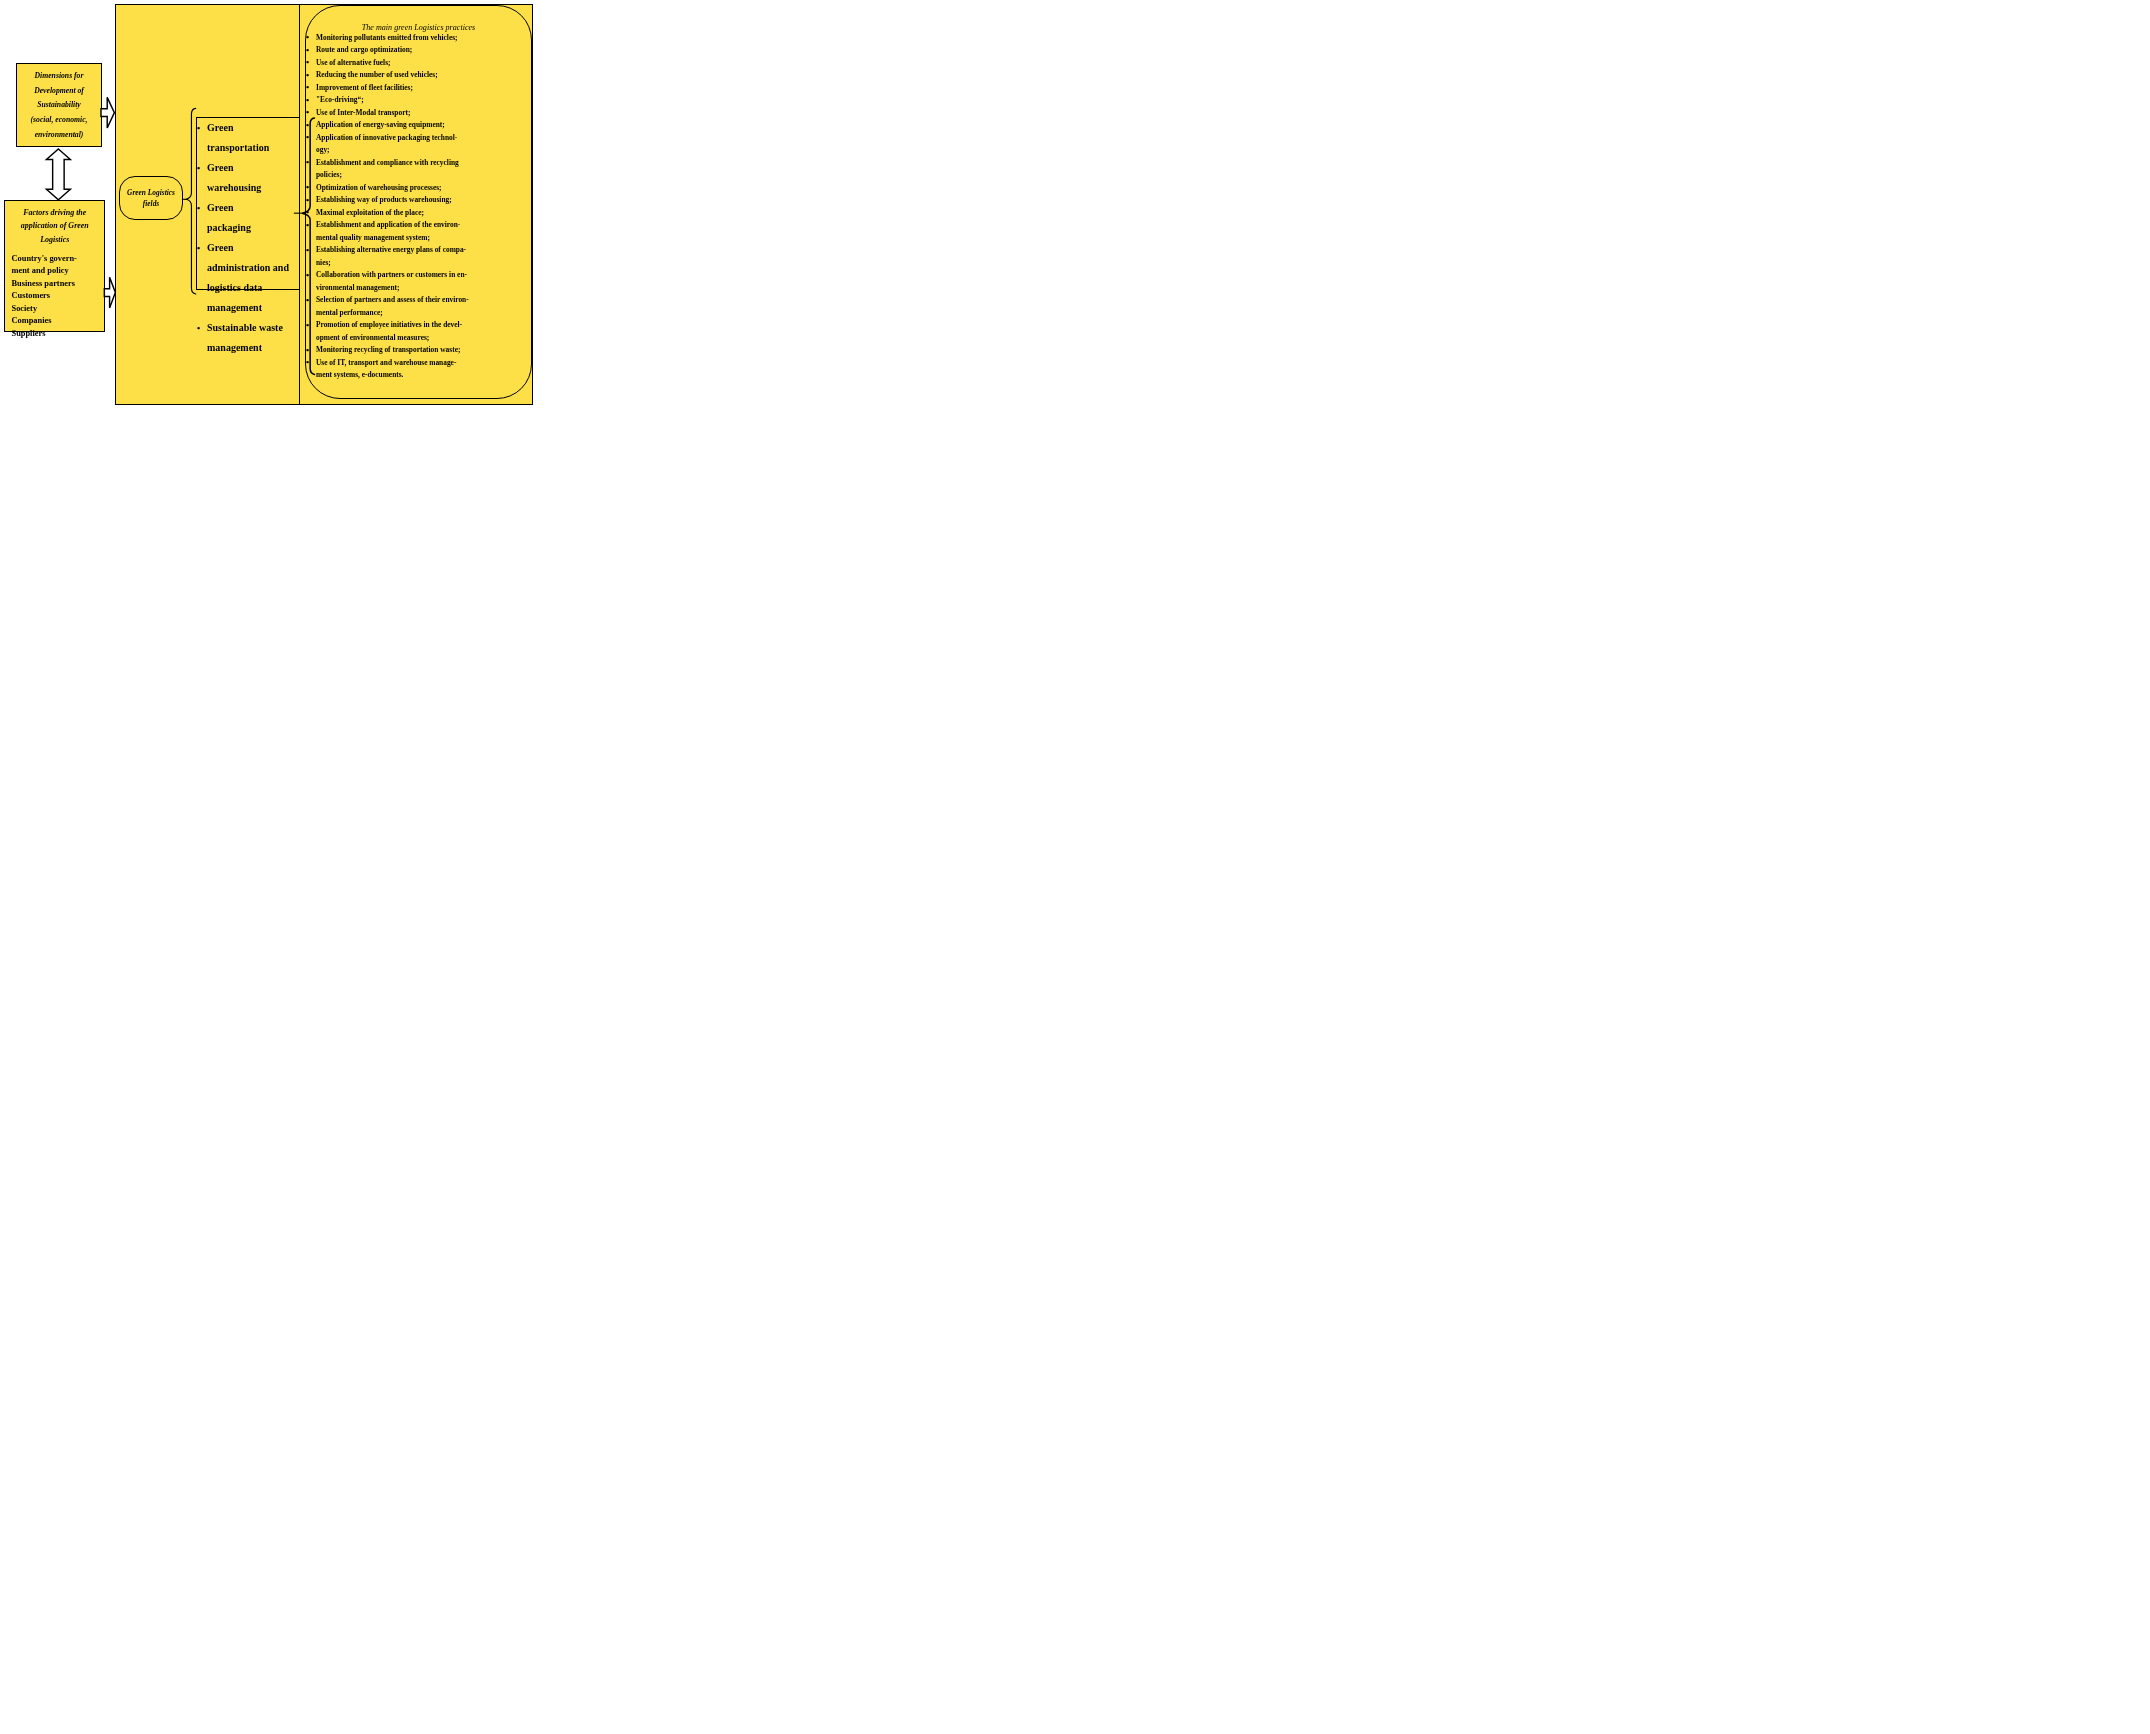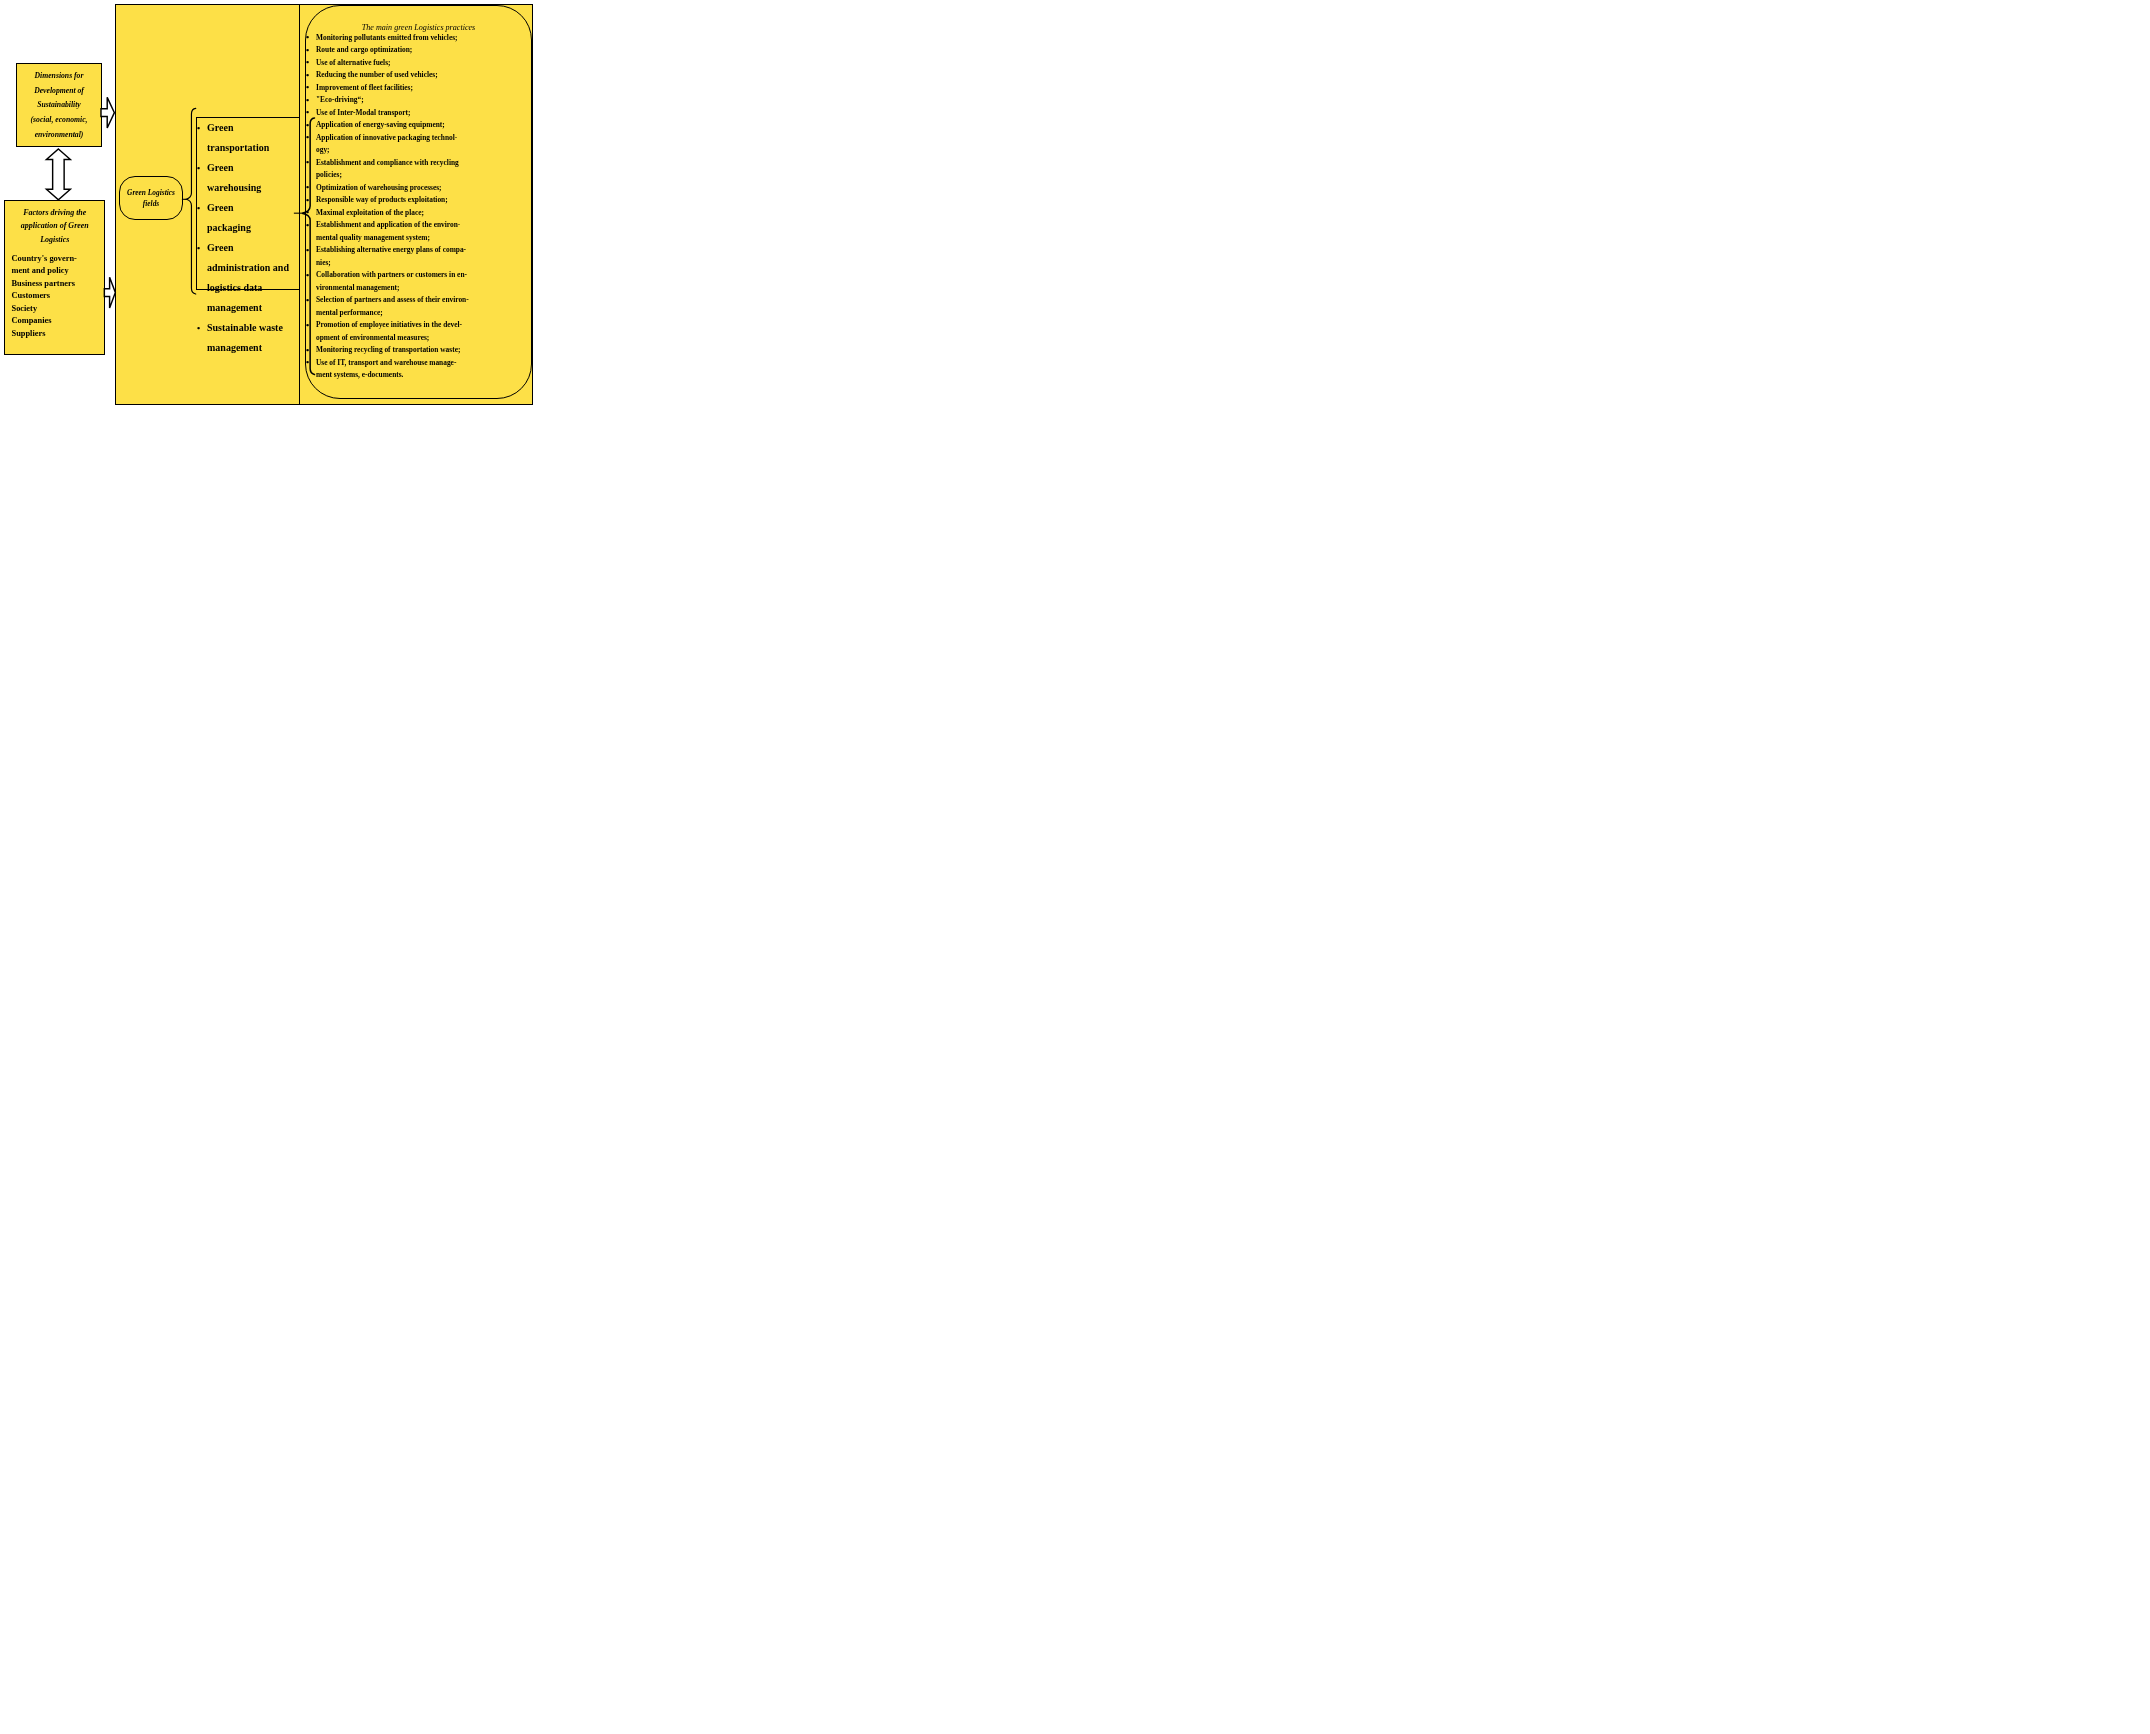--- a/index.html
+++ b/index.html
@@ -11,21 +11,21 @@
   .box { position:absolute; box-sizing:border-box; border:1.4px solid #000; background:#fde047; }
   .pre { white-space:pre-line;font-weight:bold; }
 
   .outer-frame { left:115px; top:4.3px; width:418px; height:401px; }
   .divider { position:absolute; left:299px; top:4.3px; width:1.4px; height:401px; background:#000; }
 
   .dimensions-box { left:16px; top:63px; width:86px; height:84px;
     font-weight:bold; font-style:italic; font-size:7.7px; line-height:14.6px;
     text-align:center; padding-top:5.3px; }
 
-  .factors-box { left:4.3px; top:200px; width:101px; height:155px; }
+  .factors-box { left:4.3px; top:200px; width:101px; height:132px; }
   .factors-title { text-align:center; font-style:italic; font-size:8px; line-height:13.4px; margin-top:4.8px; }
   .factors-list { font-size:8.4px; line-height:12.5px; margin:6.7px 1.9px 0 6.2px; }
 
   .fields-box { left:119px; top:176px; width:64px; height:44px; border-width:1.2px;
     display:flex; align-items:center; justify-content:center; text-align:center;
     font-style:italic; font-size:7.4px; line-height:11.5px;border-radius:16px; }
 
   .fields-list-box { left:196px; top:117px; width:104px; height:173px; }
   ul.blist { list-style:none; margin:0; padding:0; }
   ul.blist li { position:relative; padding-left:10px; }
@@ -101,21 +101,21 @@
         <li class="pre">Reducing the number of used vehicles;</li>
         <li class="pre">Improvement of fleet facilities;</li>
         <li class="pre">"Eco-driving“;</li>
         <li class="pre">Use of Inter-Modal transport;</li>
         <li class="pre">Application of energy-saving equipment;</li>
         <li class="pre">Application of innovative packaging technol-
 ogy;</li>
         <li class="pre">Establishment and compliance with recycling
 policies;</li>
         <li class="pre">Optimization of warehousing processes;</li>
-        <li class="pre">Responsible way of products exploitation;</li>
+        <li class="pre">Establishing way of products warehousing;</li>
         <li class="pre">Maximal exploitation of the place;</li>
         <li class="pre">Establishment and application of the environ-
 mental quality management system;</li>
         <li class="pre">Establishing alternative energy plans of compa-
 nies;</li>
         <li class="pre">Collaboration with partners or customers in en-
 vironmental management;</li>
         <li class="pre">Selection of partners and assess of their environ-
 mental performance;</li>
         <li class="pre">Promotion of employee initiatives in the devel-

